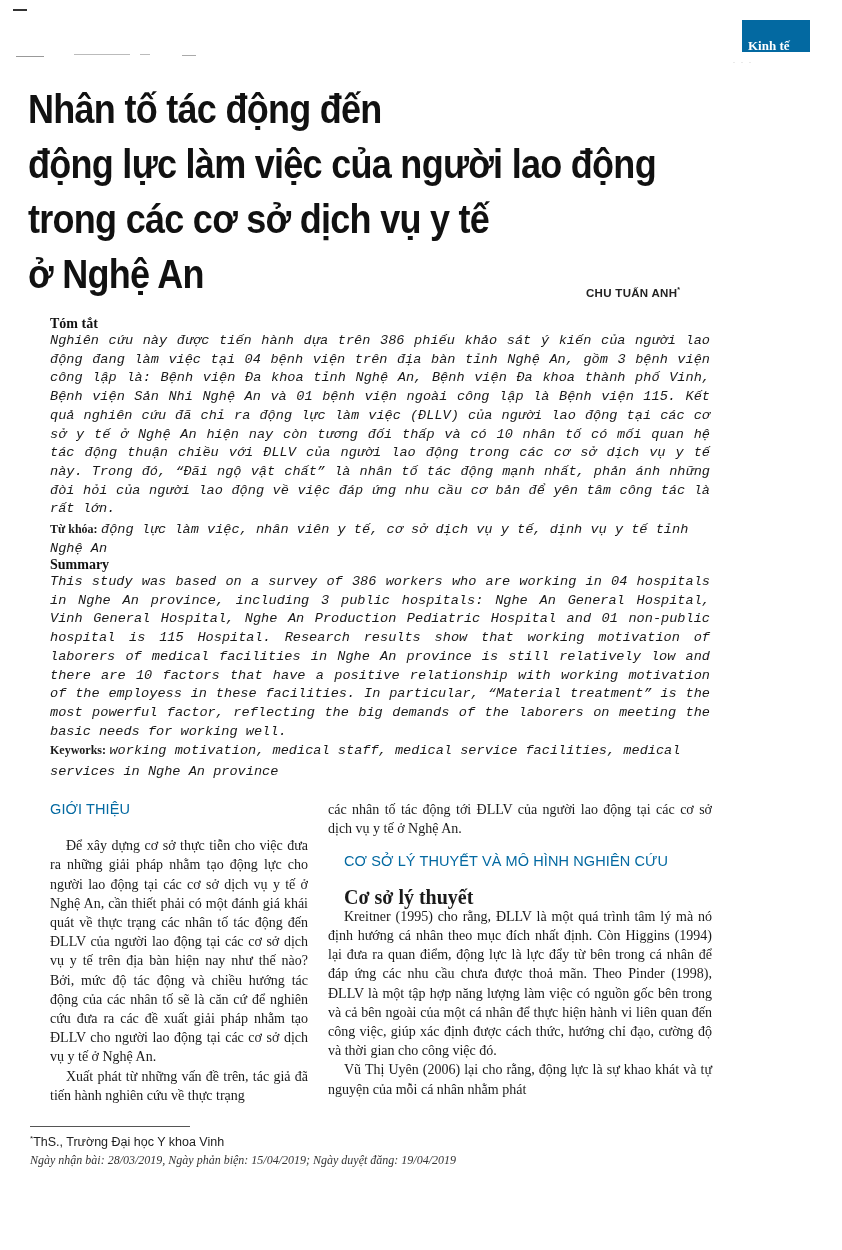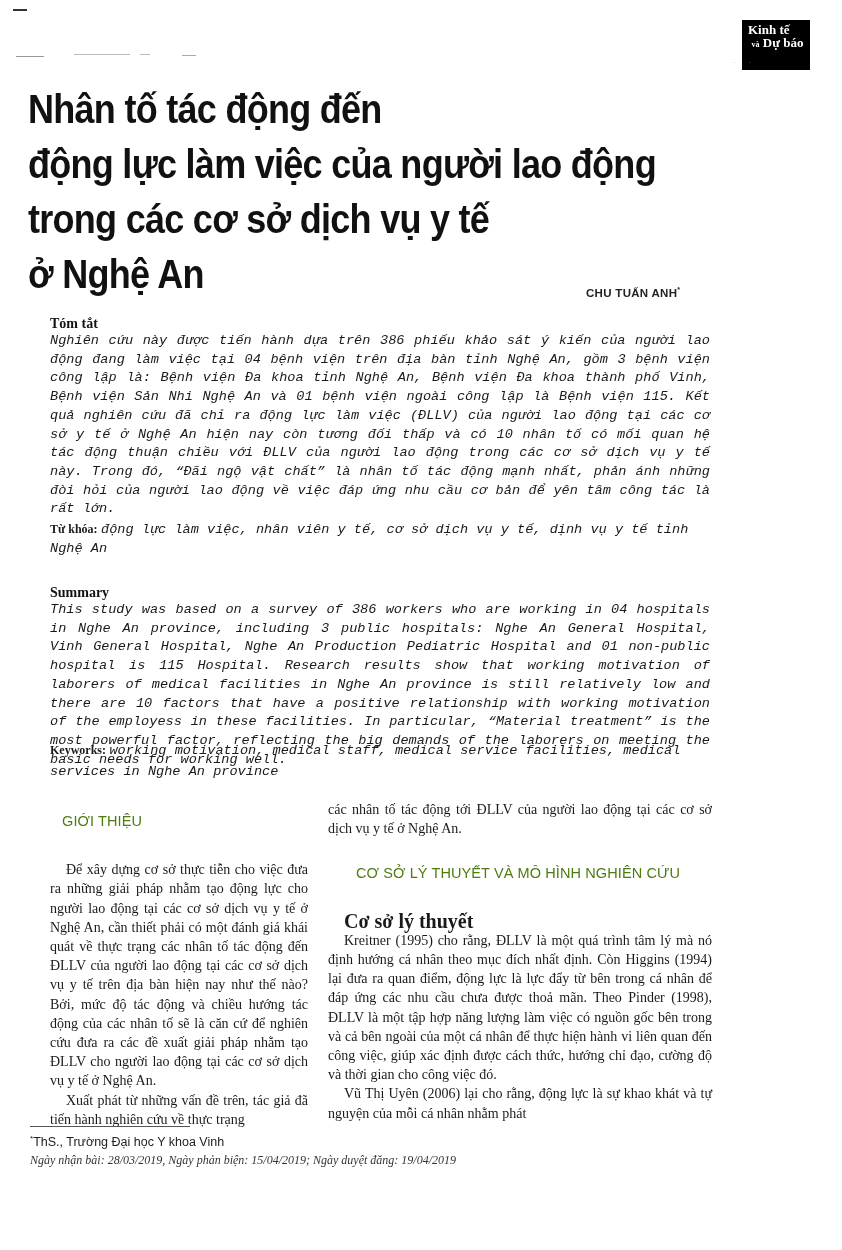--- a/index.html
+++ b/index.html
@@ -5,45 +5,45 @@
   html, body { margin: 0; padding: 0; background: #ffffff; }
   body { width: 842px; height: 1250px; position: relative; overflow: hidden; color: #1a1a1a; font-family: "Liberation Serif", serif; }
 
   .mark-dash { position: absolute; left: 13px; top: 9px; width: 14px; height: 2px; background: #333; }
   .scan-line { position: absolute; height: 1px; background: #999; }
   .sl1 { left: 16px; top: 56px; width: 28px; }
   .sl2 { left: 74px; top: 54px; width: 56px; background: #bbb; }
   .sl3 { left: 140px; top: 54px; width: 10px; background: #bbb; }
   .sl4 { left: 182px; top: 55px; width: 14px; background: #aaa; }
 
-  .journal-logo { position: absolute; left: 742px; top: 20px; width: 68px; height: 50px; background: #000000; color: #fff; font-family: "Liberation Serif", serif; font-weight: bold; line-height: 13px; padding-top: 3px; box-sizing: border-box; }
+  .journal-logo { position: absolute; left: 742px; top: 20px; width: 68px; height: 32px; background: #0369a1; color: #fff; font-family: "Liberation Serif", serif; font-weight: bold; line-height: 13px; padding-top: 19px; box-sizing: border-box; }
   .journal-logo .l1 { display: block; padding-left: 6px; font-size: 13px; }
   .journal-logo .l2 { display: block; padding-left: 3px; font-size: 13px; text-align: center; }
   .journal-logo .small { font-size: 8px; }
   .logo-dots { position: absolute; left: 733px; top: 60px; font-size: 6px; color: #999; letter-spacing: 6px; }
 
   .title { position: absolute; left: 28px; top: 82px; width: 720px; margin: 0; font-family: "Liberation Sans", sans-serif; font-weight: bold; font-size: 40px; line-height: 55px; color: #111; letter-spacing: -0.8px; transform: scaleX(0.9); transform-origin: left top; }
   .title span { display: block; }
 
   .author { position: absolute; left: 586px; top: 286px; font-family: "Liberation Sans", sans-serif; font-size: 11.5px; font-weight: bold; color: #222; letter-spacing: 0.3px; }
 
   .block { position: absolute; left: 50px; width: 660px; }
   .h-label { font-family: "Liberation Serif", serif; font-weight: bold; font-size: 14px; color: #111; }
   .italic-para { font-family: Liberation Mono, monospace; font-style: italic; font-size: 13.6px; line-height: 18.7px; color: #1a1a1a; text-align: justify; margin: 0; }
 
   .abstract-vi { top: 316px; }
   .keywords-vi { top: 521px; font-size: 13.6px; }
-  .abstract-en { top: 557px; margin-top: 28px; }
+  .abstract-en { top: 557px; }
   .keywords-en { top: 740px; line-height: 20px; font-size: 13.6px; }
   .kw-label { font-weight: bold; font-style: normal; font-size: 12px; }
 
   .col { position: absolute; font-family: "Liberation Serif", serif; font-size: 14px; line-height: 19.2px; color: #1a1a1a; text-align: justify; }
   .col-left { left: 50px; top: 800px; width: 258px; }
   .col-right { left: 328px; top: 800px; width: 384px; }
-  .sec-head { font-family: "Liberation Sans", sans-serif; font-size: 14.5px; font-weight: normal; color: #4d7c0f; margin: 12px; letter-spacing: 0.1px; }
+  .sec-head { font-family: "Liberation Sans", sans-serif; font-size: 14.5px; font-weight: normal; color: #0369a1; margin: 0; letter-spacing: 0.1px; }
   .col p { margin: 0; }
   .indent { text-indent: 16px; }
   .sub-head { font-weight: bold; font-size: 20px; margin: 0; }
 
   .footnote-rule { position: absolute; left: 30px; top: 1126px; width: 160px; height: 1px; background: #555; }
   .footnote { position: absolute; left: 30px; top: 1134px; font-family: "Liberation Sans", sans-serif; font-size: 12.5px; color: #222; }
   .footnote sup { font-size: 8px; }
   .dates { position: absolute; left: 30px; top: 1153px; font-family: "Liberation Serif", serif; font-style: italic; font-size: 12px; color: #333; text-align: center; }
 </style>
 </head>

